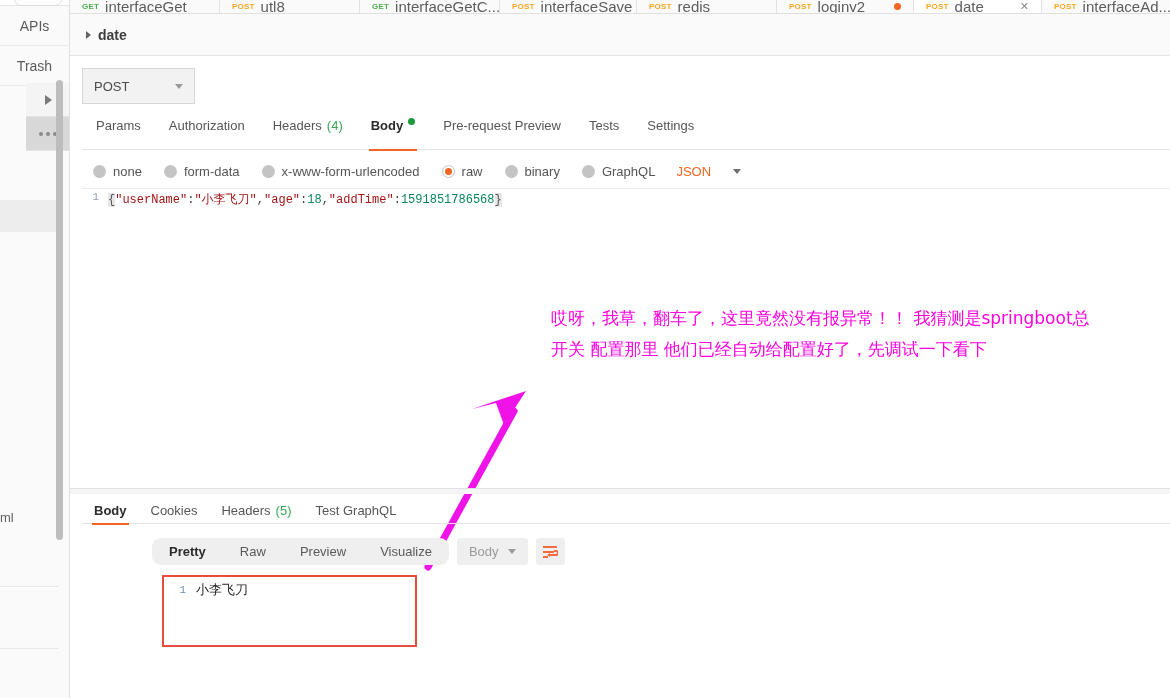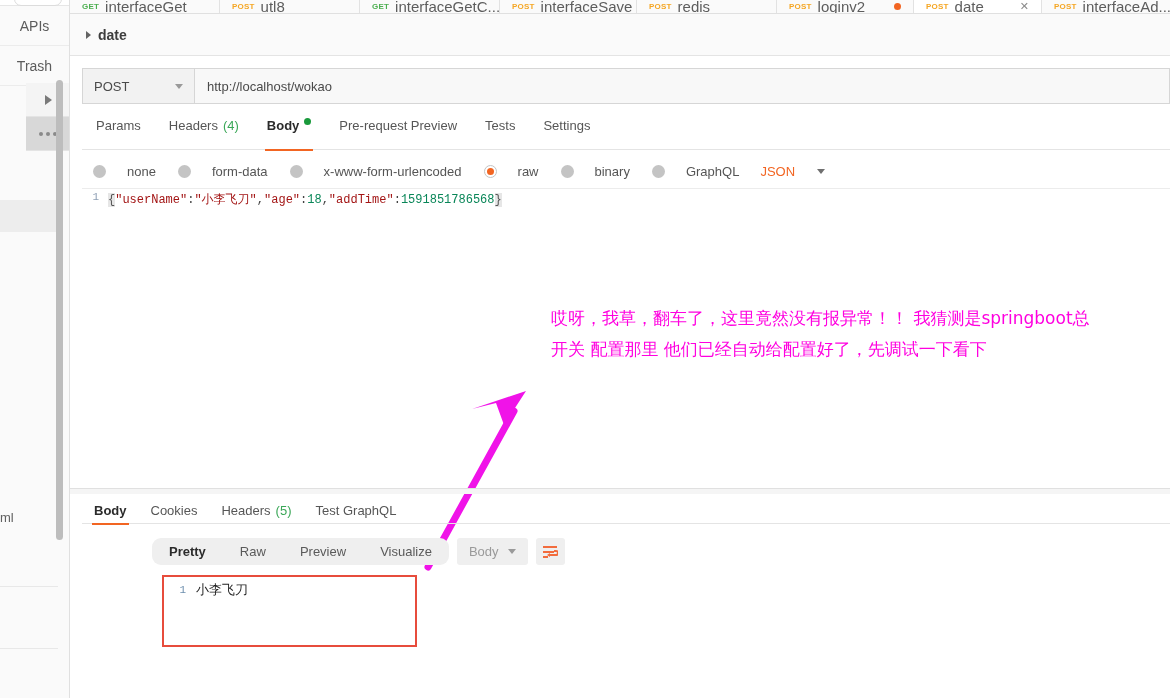--- a/index.html
+++ b/index.html
@@ -117,21 +117,21 @@
     content:""; position:absolute; left:12px; right:12px; bottom:-1px; height:2px; background:#f26522;
   }
   .reqtab .count { color:#3aa757; }
   .reqtab .greendot { width:7px;height:7px;border-radius:50%;background:#1a9a3c;display:inline-block; }
 
   
   .radiorow {
     position:absolute; left:12px; top:158px; width:1088px; height:26px;
     display:flex; align-items:center; gap:0;
   }
-  .radio { display:flex; align-items:center; gap:21px; padding:0 11px; font-size:13px; color:#555; white-space:nowrap; }
+  .radio { display:flex; align-items:center; gap:7px; padding:0 11px; font-size:13px; color:#555; white-space:nowrap; }
   .radio .bullet {
     width:13px;height:13px;border-radius:50%;background:#c4c4c4;position:relative;display:inline-block;
   }
   .radio.sel .bullet { background:#ffffff; border:1px solid #c4c4c4; }
   .radio.sel .bullet:after {
     content:""; position:absolute; left:2px;top:2px;width:7px;height:7px;border-radius:50%;background:#f26522;
   }
   .jsonsel { display:flex;align-items:center;gap:22px;padding:0 10px;font-size:13px;color:#f26522; }
 
   
@@ -285,28 +285,28 @@
     <div class="crumbrow">
       <span class="crumb-arrow"></span>
       <span class="crumb-label">date</span>
     </div>
 
     <div class="urlrow">
       <div class="method-box">
         <span>POST</span>
         <span class="caret"></span>
       </div>
-      <div class="url-box">
-        <span>http://localhost/wokao</span>
-      </div>
     </div>
 
     <div class="reqtabs">
       <div class="reqtab">
         <span>Params</span>
+      </div>
+      <div class="reqtab">
+        <span>Authorization</span>
       </div>
       <div class="reqtab">
         <span>Headers</span>
         <span class="count">(4)</span>
       </div>
       <div class="reqtab active">
         <span>Body</span>
         <span class="greendot"></span>
       </div>
       <div class="reqtab">

